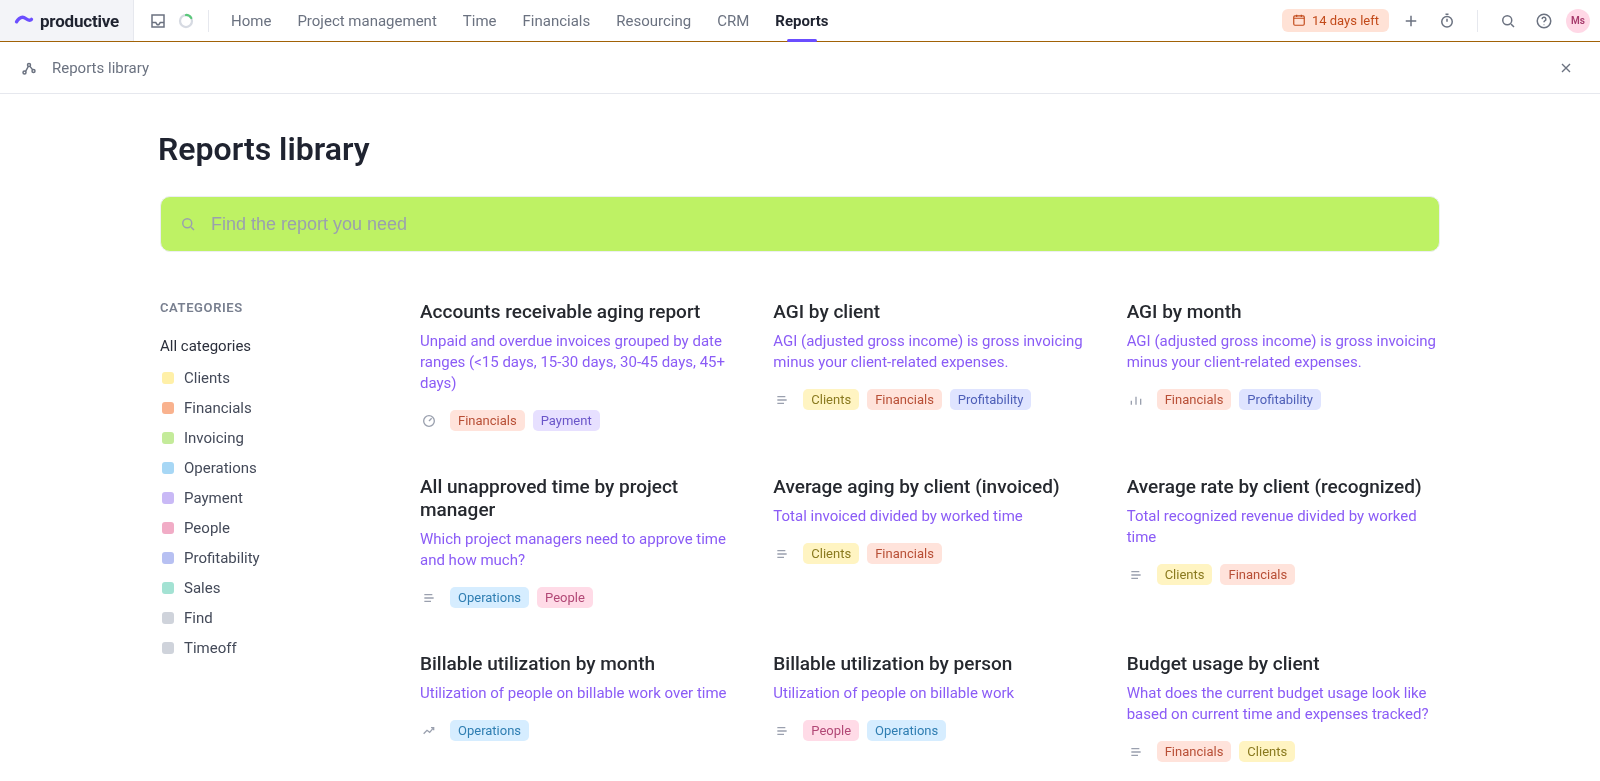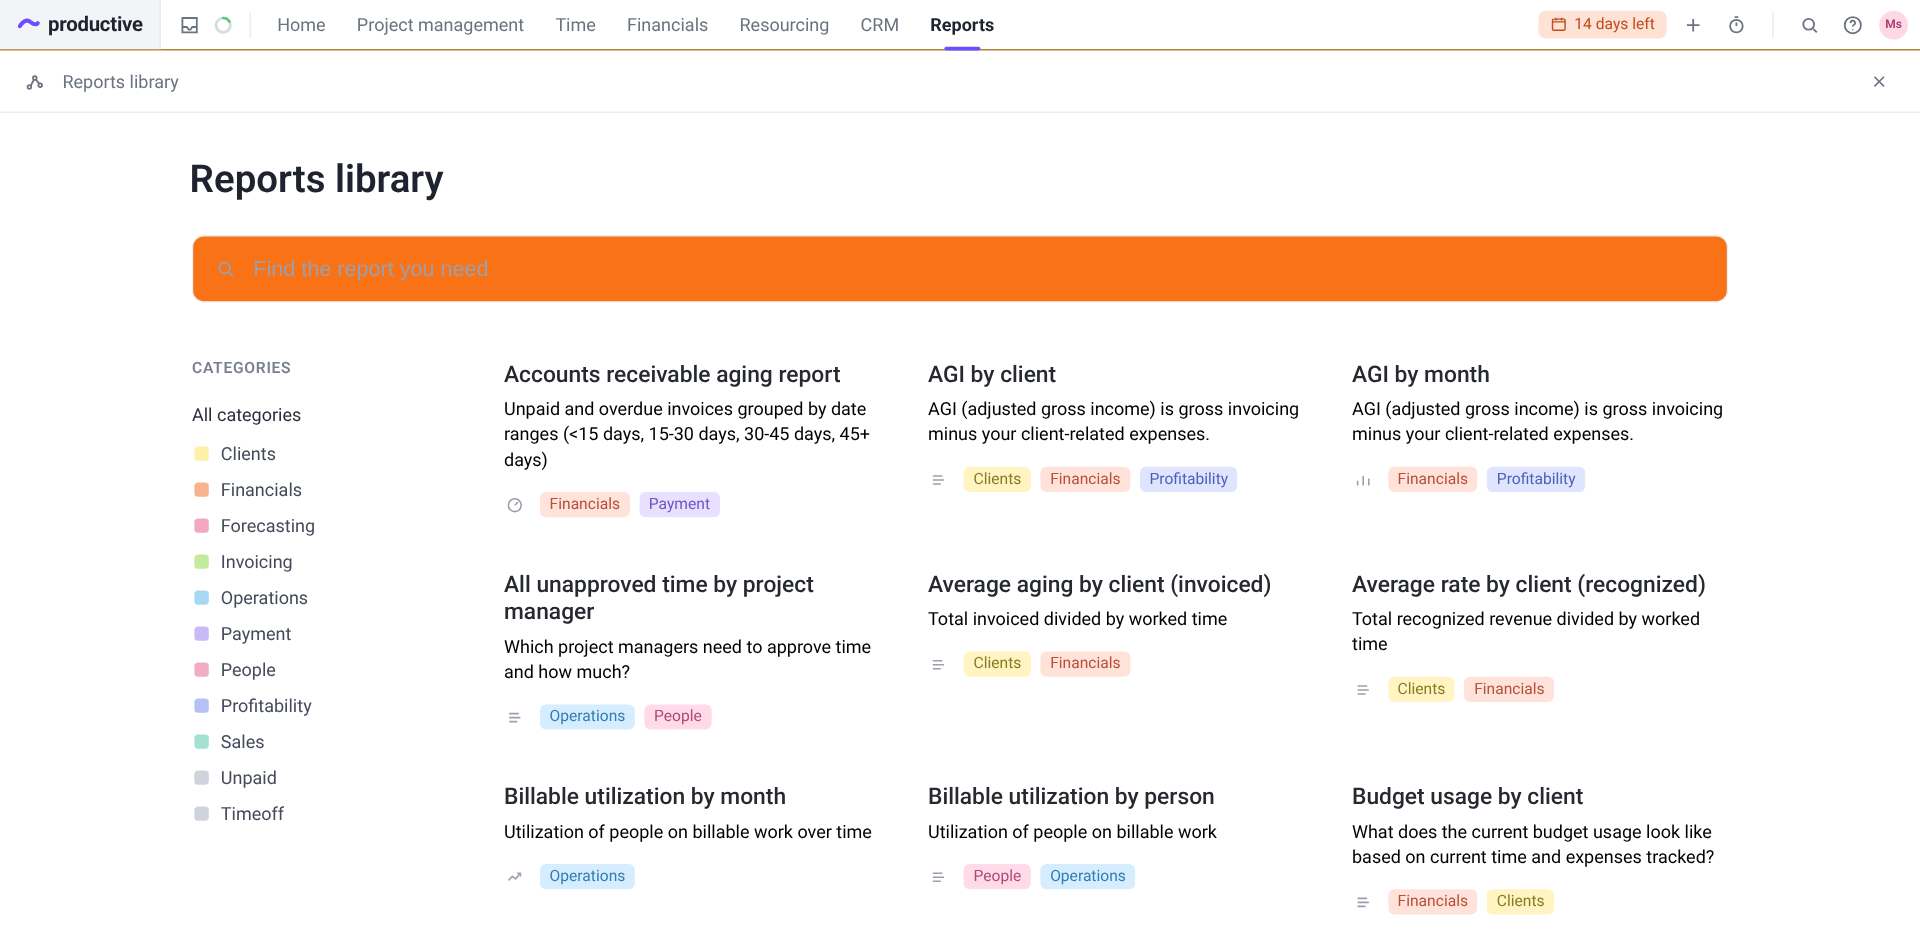--- a/index.html
+++ b/index.html
@@ -23,36 +23,36 @@
   
   .subbar { height:52px; display:flex; align-items:center; padding:0 20px; border-bottom:1px solid #e6e8ee; justify-content:space-between;}
   .subbar-left {display:flex; align-items:center; gap:14px; color:#6b7280;}
   .subbar-left span { font-size:15px;}
   .close-x { color:#6b7280; cursor:pointer; width:28px; height:28px; display:flex;align-items:center;justify-content:center; border-radius:6px;}
   
   
   .page { max-width:1360px; margin:0 auto; padding:30px 40px 60px 40px;}
   .page-title { font-size:32px; font-weight:600; margin-left:-2px; margin-bottom:28px; margin-top:6px;}
   
-  .search-box { background:#f97316; border:1px solid #eceef3; border-radius:10px; height:56px; display:flex; align-items:center; padding:0 18px; gap:14px; }
+  .search-box { background:#bef264; border:1px solid #eceef3; border-radius:10px; height:56px; display:flex; align-items:center; padding:0 18px; gap:14px; }
   .search-box input { flex:1; border:none; background:transparent; font-size:18px; color:#3a3f4f; outline:none;}
   .search-box input::placeholder { color:#9aa0ae;}
   .search-icon { color:#9aa0ae;}
   
   .content { display:flex; gap:60px; margin-top:48px;}
   .sidebar { width:200px; flex-shrink:0;}
   .sidebar h4 { font-size:13px; letter-spacing:0.6px; color:#787f8f; font-weight:600; margin-bottom:16px;}
   .cat { display:flex; align-items:center; gap:10px; font-size:15px; color:#444a59; padding:6px 2px; cursor:pointer; border-radius:6px;}
   .cat .swatch { width:12px; height:12px; border-radius:3px; flex-shrink:0;}
   .cat.all { font-weight:400; color:#2b2f3b; margin-bottom:2px; margin-left:-2px;}
   
   .grid { flex:1; display:grid; grid-template-columns: repeat(3, 1fr); gap:44px 40px;}
   .card { cursor:pointer;}
   .card-title { font-size:19px; font-weight:500; color:#26292f; margin-bottom:8px;}
-  .card-desc { font-size:15px; color:#000000; line-height:1.4; margin-bottom:16px;}
+  .card-desc { font-size:15px; color:#8b5cf6; line-height:1.4; margin-bottom:16px;}
   .card-footer { display:flex; align-items:center; gap:8px; flex-wrap:wrap;}
   .footer-icon { width:18px; height:18px; color:#9aa0ae; display:flex; align-items:center; justify-content:center; margin-right:4px;}
   .tag { font-size:13px; padding:3px 8px; border-radius:5px;}
   .tag-Financials   { background:#ffe3db; color:#b84f36;}
   .tag-Payment      { background:#e7e0ff; color:#6a55c9;}
   .tag-Clients      { background:#fff4c2; color:#8a7a1f;}
   .tag-Profitability{ background:#dfe4ff; color:#4e5fb8;}
   .tag-Operations   { background:#d6edff; color:#2f7eb2;}
   .tag-People       { background:#ffdbe7; color:#b24876;}
   
@@ -169,24 +169,20 @@
           </div>
           <div class="cat">
             <span class="swatch" style="background: rgb(255, 240, 168);"></span>
             <span>Clients</span>
           </div>
           <div class="cat">
             <span class="swatch" style="background: rgb(249, 178, 142);"></span>
             <span>Financials</span>
           </div>
           <div class="cat">
-            <span class="swatch" style="background: rgb(241, 168, 192);"></span>
-            <span>Forecasting</span>
-          </div>
-          <div class="cat">
             <span class="swatch" style="background: rgb(196, 235, 154);"></span>
             <span>Invoicing</span>
           </div>
           <div class="cat">
             <span class="swatch" style="background: rgb(167, 215, 245);"></span>
             <span>Operations</span>
           </div>
           <div class="cat">
             <span class="swatch" style="background: rgb(201, 185, 246);"></span>
             <span>Payment</span>
@@ -198,21 +194,21 @@
           <div class="cat">
             <span class="swatch" style="background: rgb(183, 192, 242);"></span>
             <span>Profitability</span>
           </div>
           <div class="cat">
             <span class="swatch" style="background: rgb(163, 226, 211);"></span>
             <span>Sales</span>
           </div>
           <div class="cat">
             <span class="swatch" style="background: rgb(207, 211, 219);"></span>
-            <span>Unpaid</span>
+            <span>Find</span>
           </div>
           <div class="cat">
             <span class="swatch" style="background: rgb(207, 211, 219);"></span>
             <span>Timeoff</span>
           </div>
         </div>
     </aside>
 
     <div class="grid" id="reports-grid">
         <div class="card">

